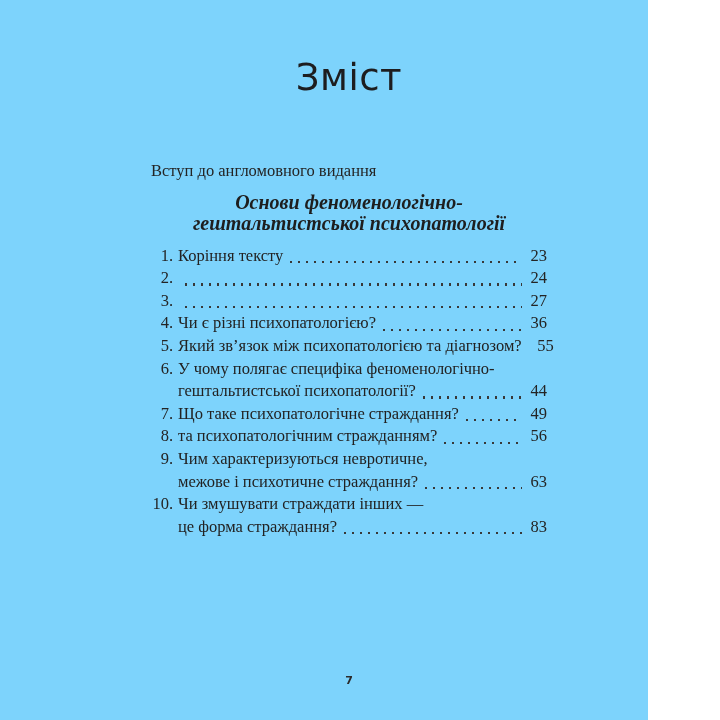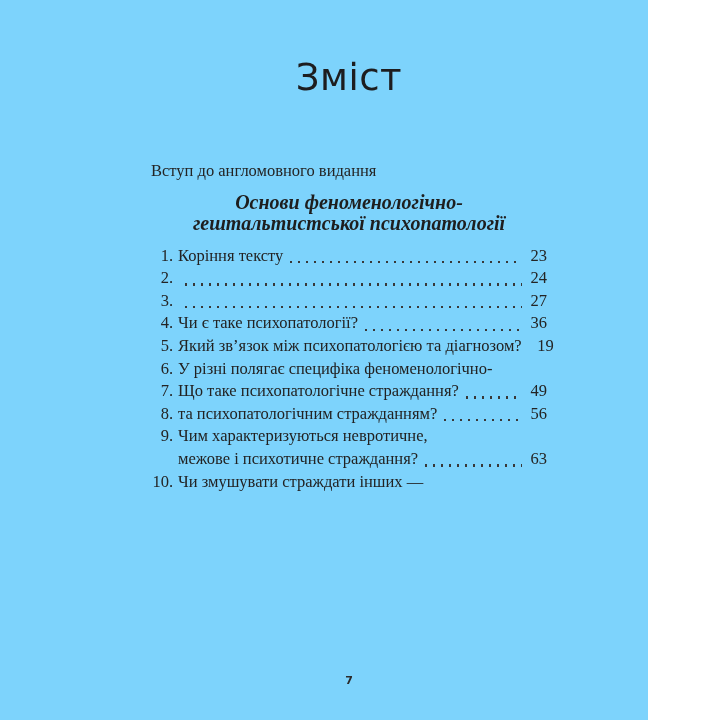--- a/index.html
+++ b/index.html
@@ -137,43 +137,48 @@
             <span class="leader"></span>
             <span class="pg">27</span>
           </div>
         </div>
       </div>
 
       <div class="chap">
         <span class="chap-num">4.</span>
         <div class="chap-body">
           <div class="line">
-            <span>Чи є таке психопатології?</span>
+            <span>Чи є різні психопатологією?</span>
             <span class="leader"></span>
             <span class="pg">36</span>
           </div>
         </div>
       </div>
 
       <div class="chap">
         <span class="chap-num">5.</span>
         <div class="chap-body">
           <div class="line">
             <span>Який зв’язок між психопатологією та діагнозом?</span>
             <span class="leader"></span>
-            <span class="pg">19</span>
+            <span class="pg">55</span>
           </div>
         </div>
       </div>
 
       <div class="chap">
         <span class="chap-num">6.</span>
         <div class="chap-body">
           <div class="line">
-            <span>У різні полягає специфіка феноменологічно-</span>
+            <span>У чому полягає специфіка феноменологічно-</span>
+          </div>
+          <div class="line">
+            <span>гештальтистської психопатології?</span>
+            <span class="leader"></span>
+            <span class="pg">44</span>
           </div>
         </div>
       </div>
 
       <div class="chap">
         <span class="chap-num">7.</span>
         <div class="chap-body">
           <div class="line">
             <span>Що таке психопатологічне страждання?</span>
             <span class="leader"></span>
@@ -205,20 +210,25 @@
             <span class="pg">63</span>
           </div>
         </div>
       </div>
 
       <div class="chap">
         <span class="chap-num">10.</span>
         <div class="chap-body">
           <div class="line">
             <span>Чи змушувати страждати інших —</span>
+          </div>
+          <div class="line">
+            <span>це форма страждання?</span>
+            <span class="leader"></span>
+            <span class="pg">83</span>
           </div>
         </div>
       </div>
 
     </div>
   </div>
 
   <div class="folio">7</div>
 </div>
 

